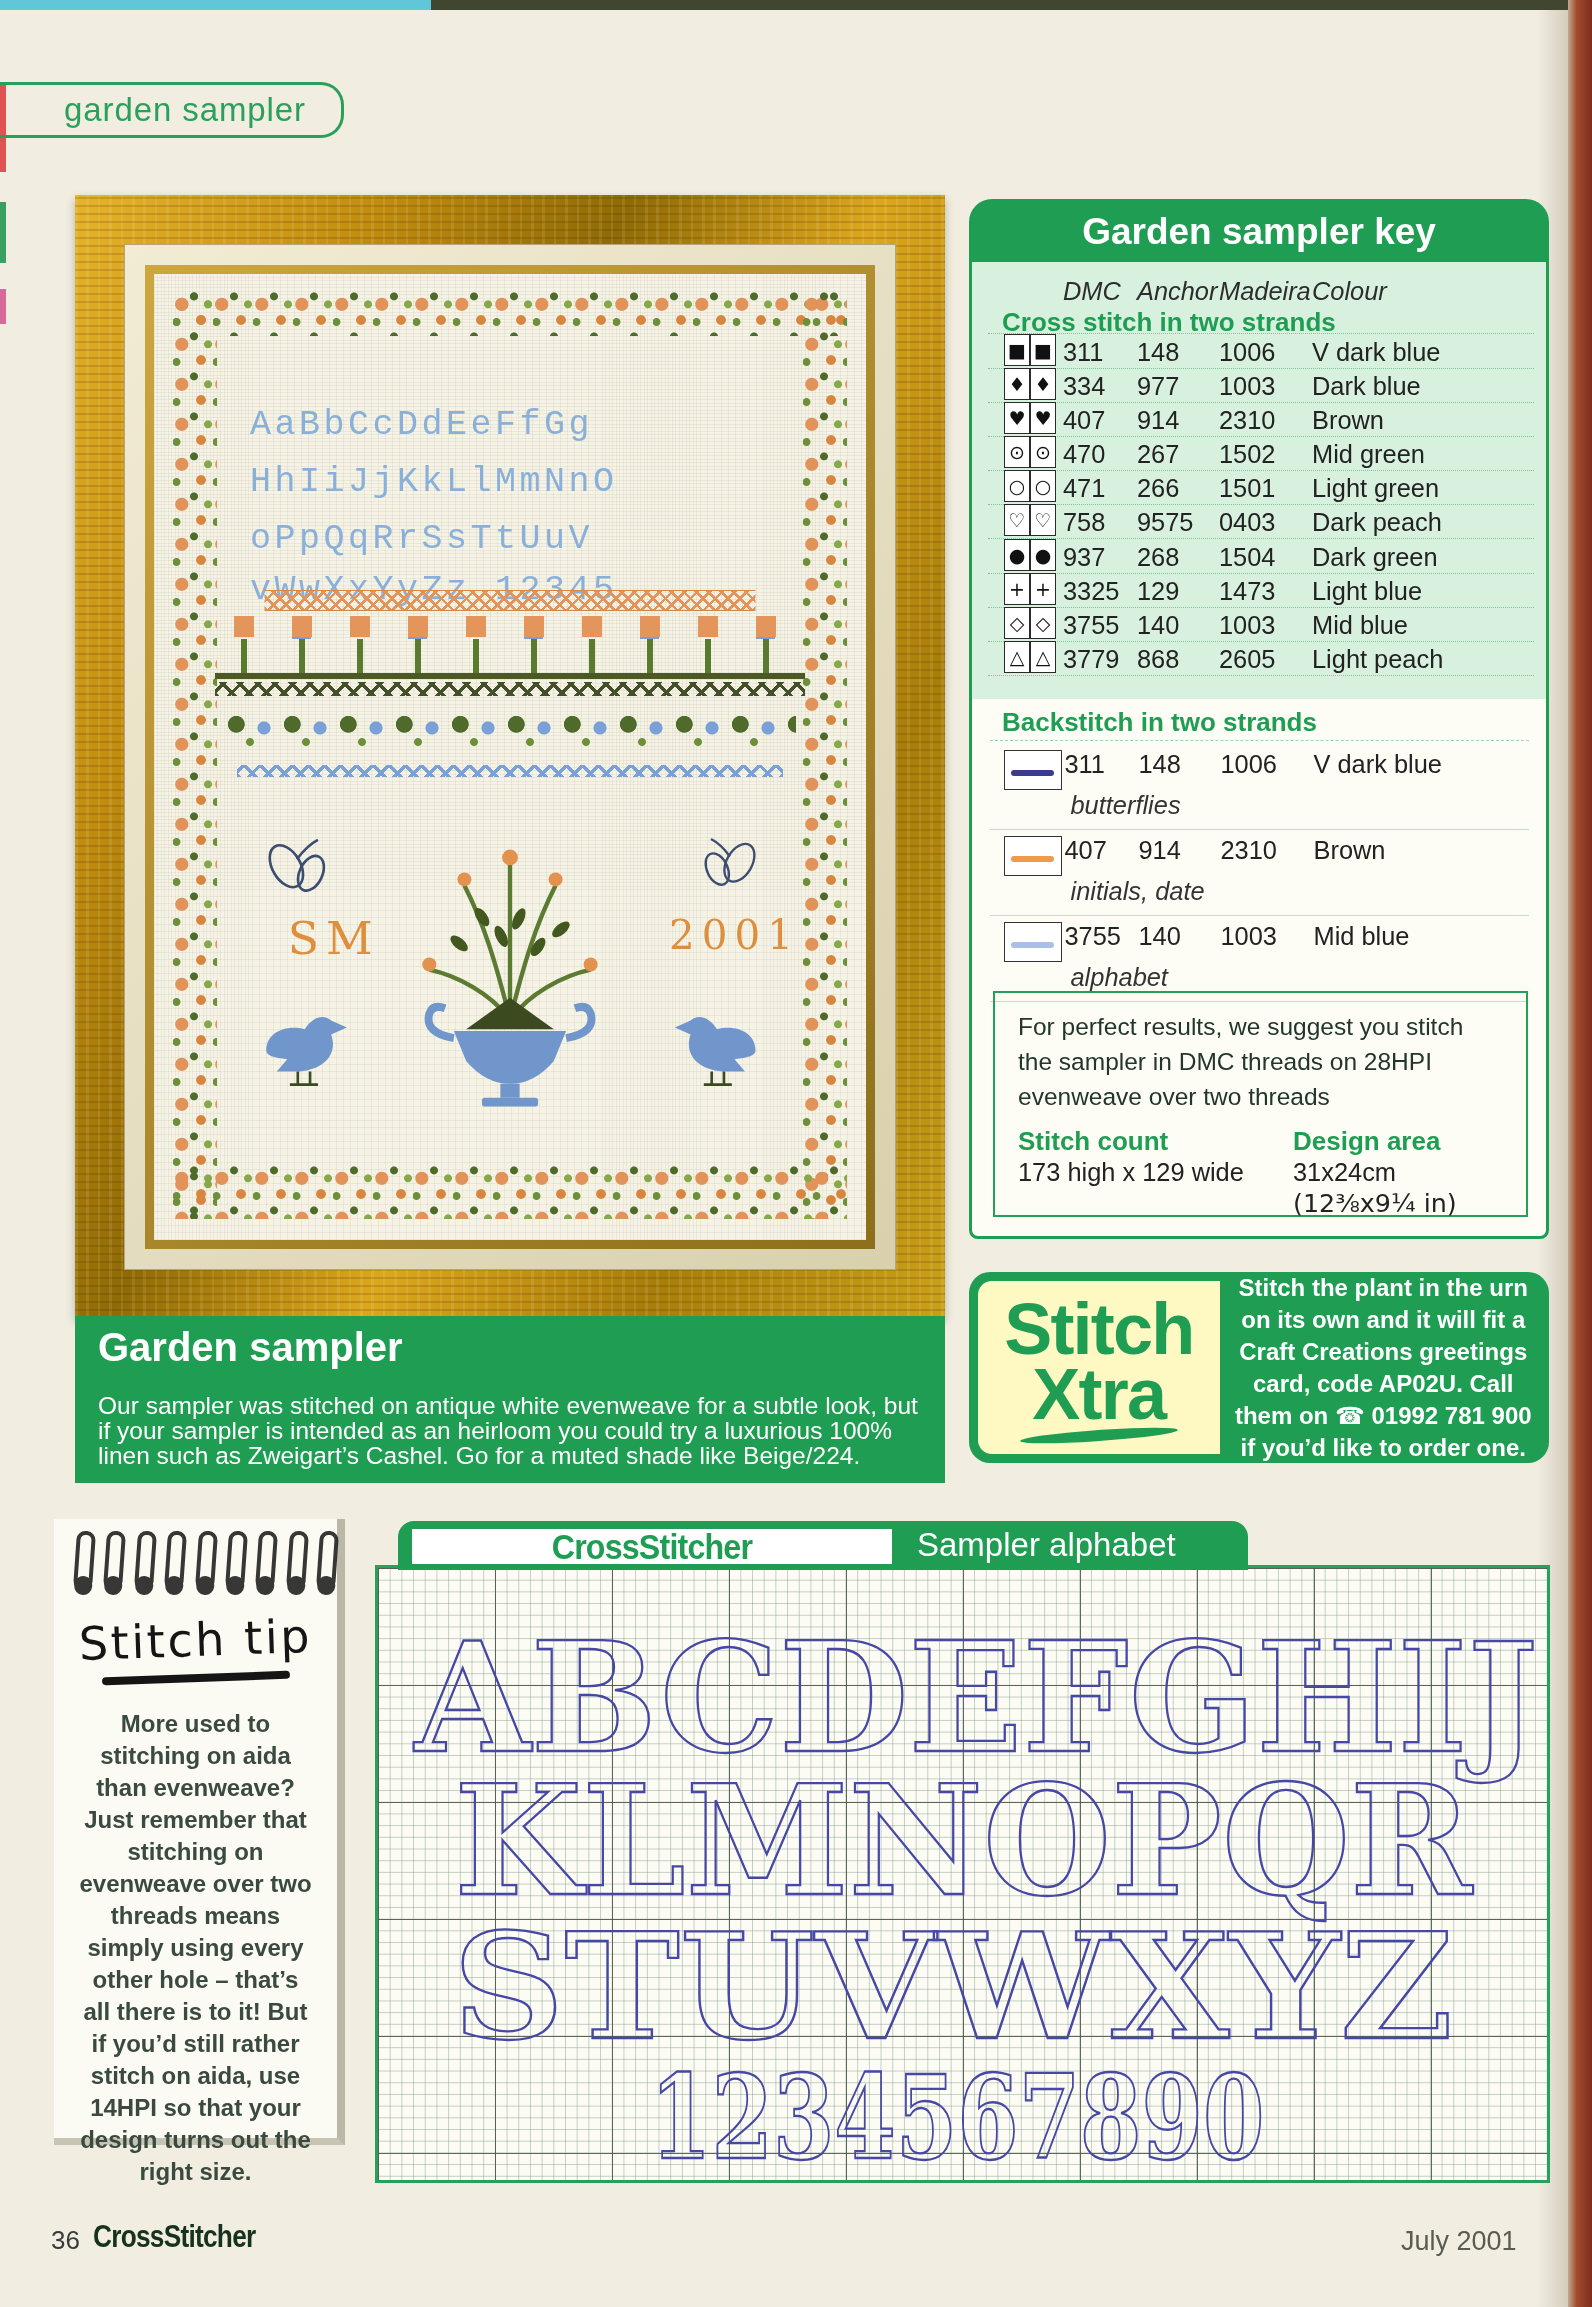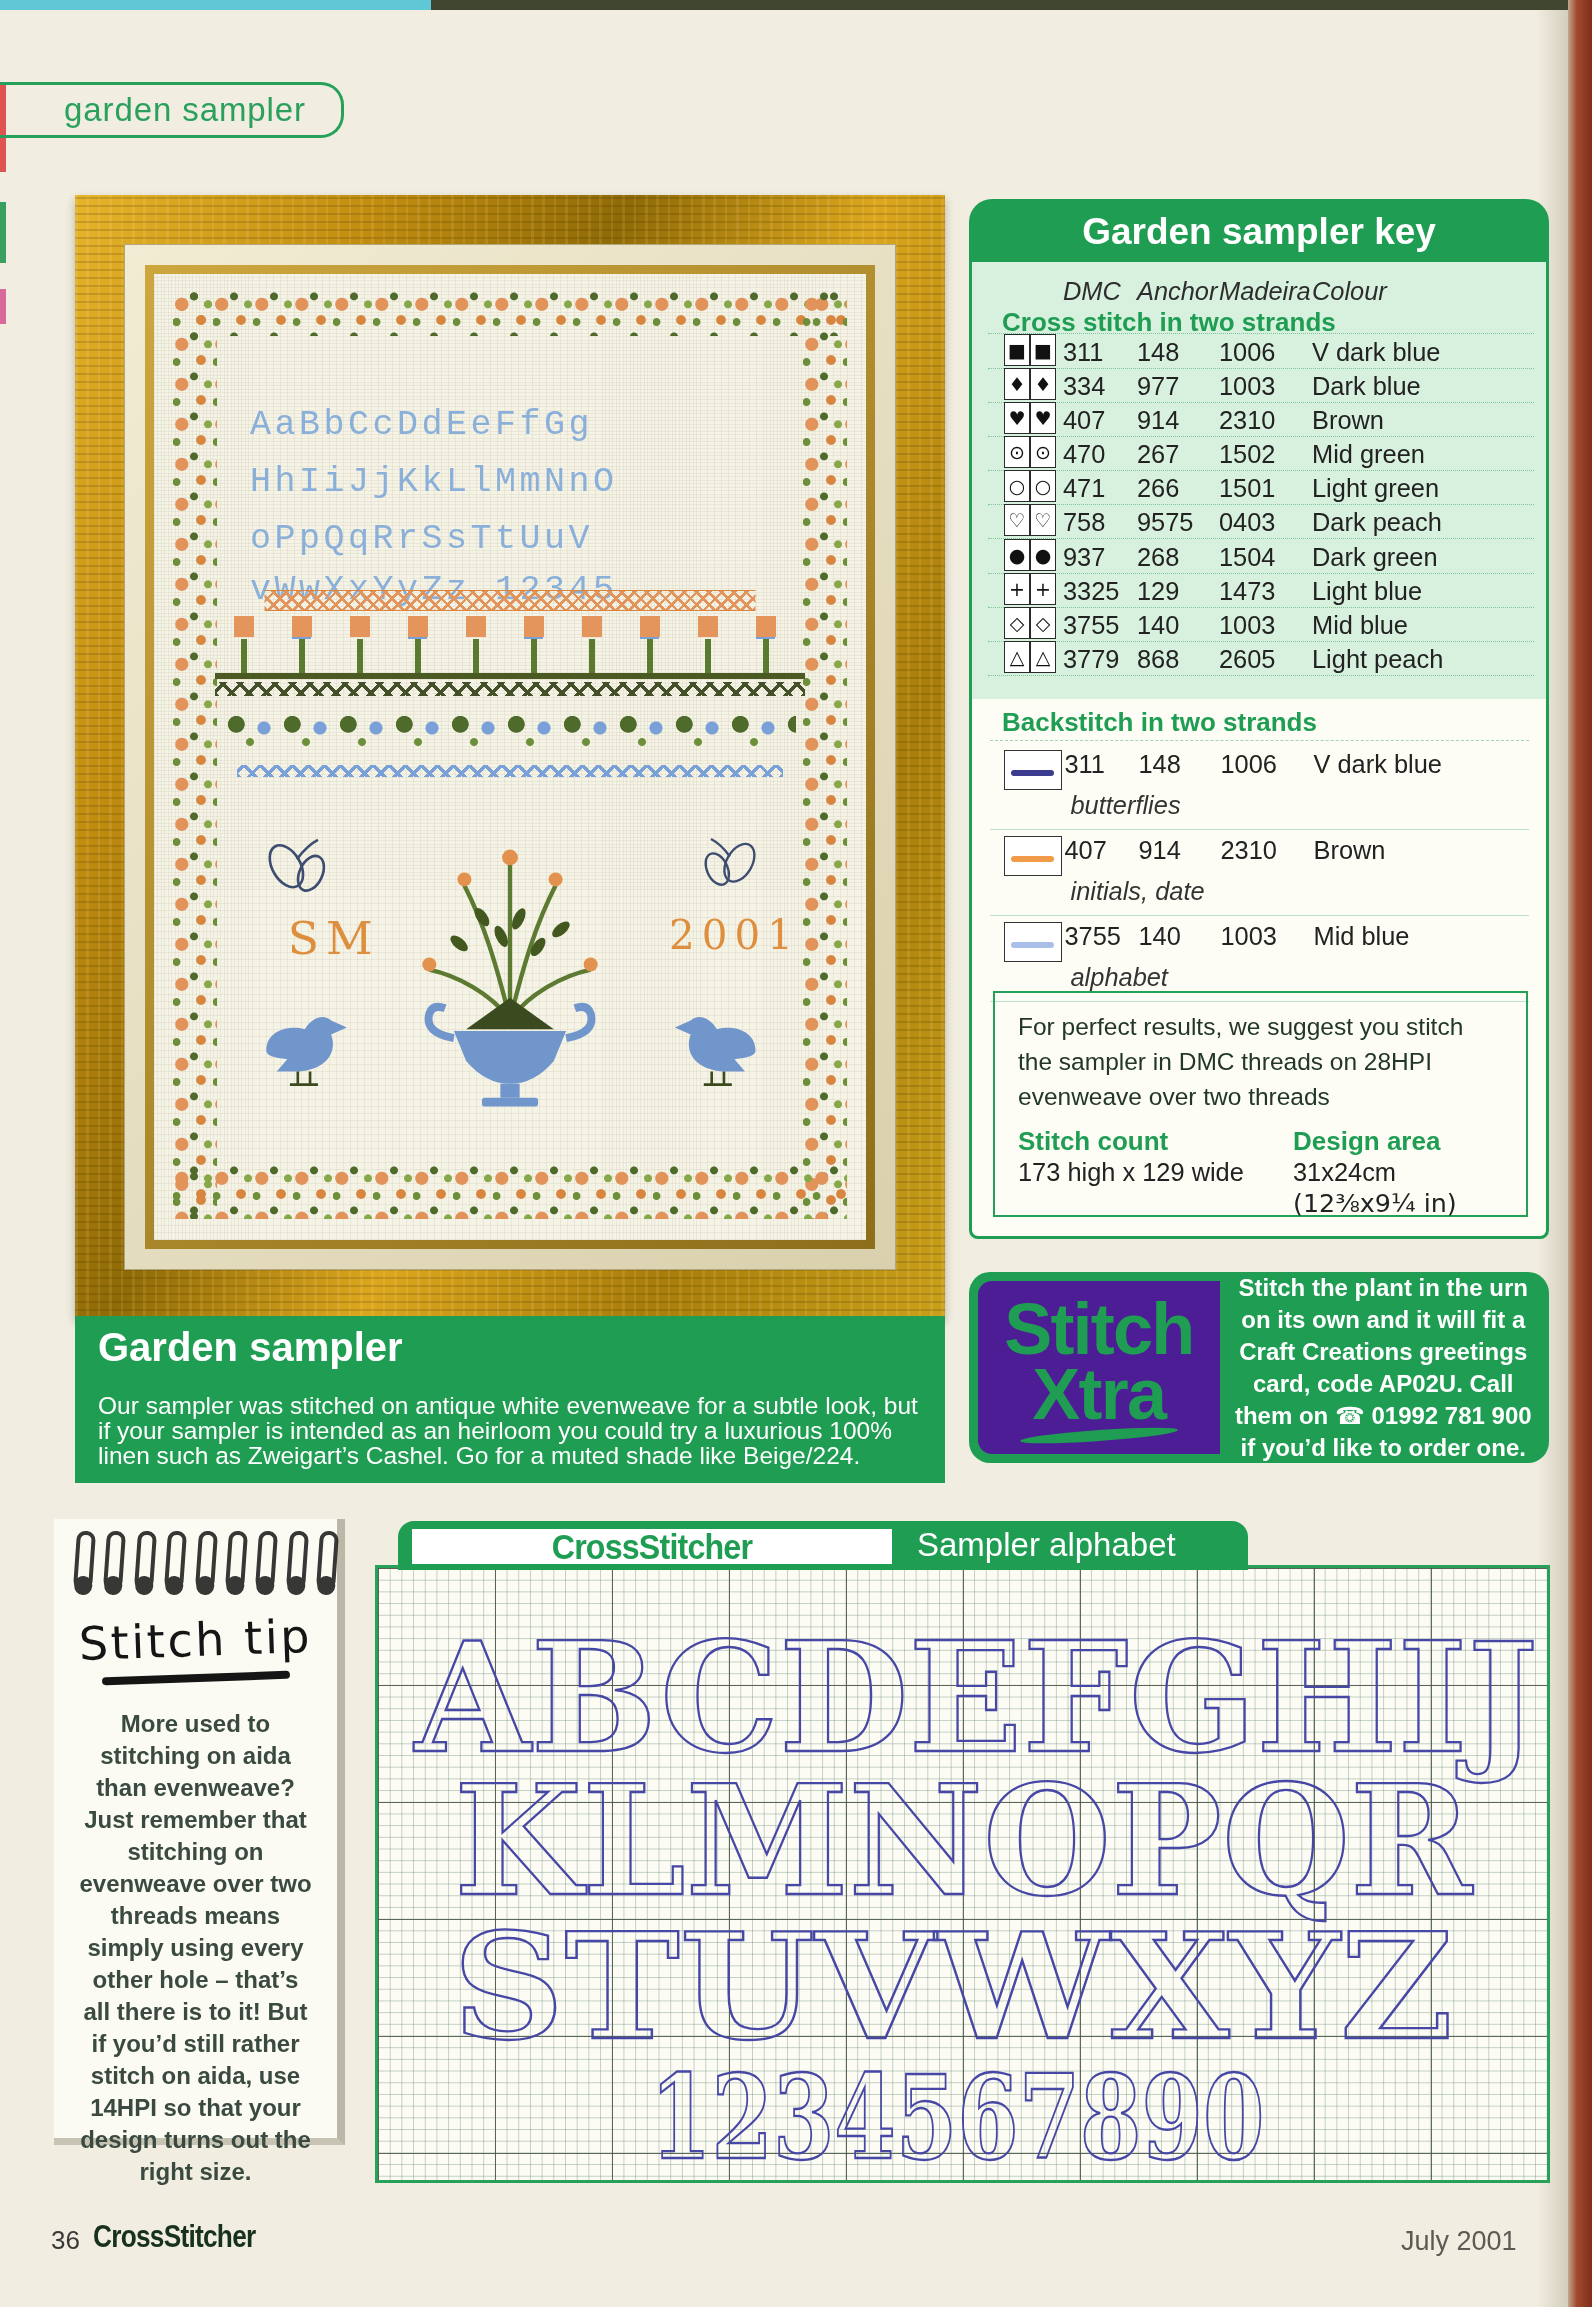--- a/index.html
+++ b/index.html
@@ -81,21 +81,21 @@
   .bs-use{position:absolute;left:81px;top:46px;font-size:25.4px;font-style:italic;color:#333;}
   .note-box{left:21px;top:789px;width:535px;height:226px;border:2.6px solid #24a058;box-sizing:border-box;}
   .note-text{position:absolute;left:23px;top:16px;width:482px;font-size:24.5px;line-height:35px;color:#22362a;}
   .nb-label{position:absolute;top:133px;font-size:26px;font-weight:bold;color:#1f9e53;}
   .nb-val{position:absolute;top:165px;font-size:25.4px;color:#222;}
   .nb-val2{position:absolute;top:195px;font-size:25.4px;color:#222;font-family:"DejaVu Sans",sans-serif;}
   .nb-c1{left:23px;} .nb-c2{left:298px;}
 
   
   .xtra{left:969px;top:1272px;width:580px;height:191px;background:#1f9e53;border-radius:21px;}
-  .xtra-left{left:8.8px;top:8.8px;bottom:8.8px;width:242px;background:#4c1d95;border-radius:14px 0 0 14px;text-align:center;}
+  .xtra-left{left:8.8px;top:8.8px;bottom:8.8px;width:242px;background:#fef9c3;border-radius:14px 0 0 14px;text-align:center;}
   .xtra-word{color:#1f9e53;font-weight:bold;font-size:72px;line-height:65px;letter-spacing:-1.8px;}
   .xtra-swoosh{margin:3.5px auto 0;width:158px;height:11.4px;background:#1f9e53;border-radius:50%;transform:rotate(-4deg);}
   .xtra-right{left:259px;right:10.5px;top:7px;bottom:7px;display:flex;align-items:center;}
   .xtra-right div{color:#fff;font-weight:bold;font-size:24px;line-height:32px;text-align:center;font-family:"Liberation Sans","DejaVu Sans",sans-serif;}
 
   
   .pad{left:54px;top:1519px;width:291px;height:626px;background:#fbfbf3;border-right:8.8px solid #bcb8a8;border-bottom:7px solid #c8c4b4;box-sizing:border-box;}
   .spirals{display:flex;gap:11.4px;padding:12.3px 0 0 21px;}
   .loop{display:block;width:14px;height:51px;border:4.4px solid #1c1c1c;border-radius:8.8px;transform:rotate(4deg);position:relative;opacity:.88;}
   .loop::after{content:"";position:absolute;left:-3.5px;bottom:-8.8px;width:18.4px;height:18.4px;background:#1c1c1c;border-radius:50%;}

